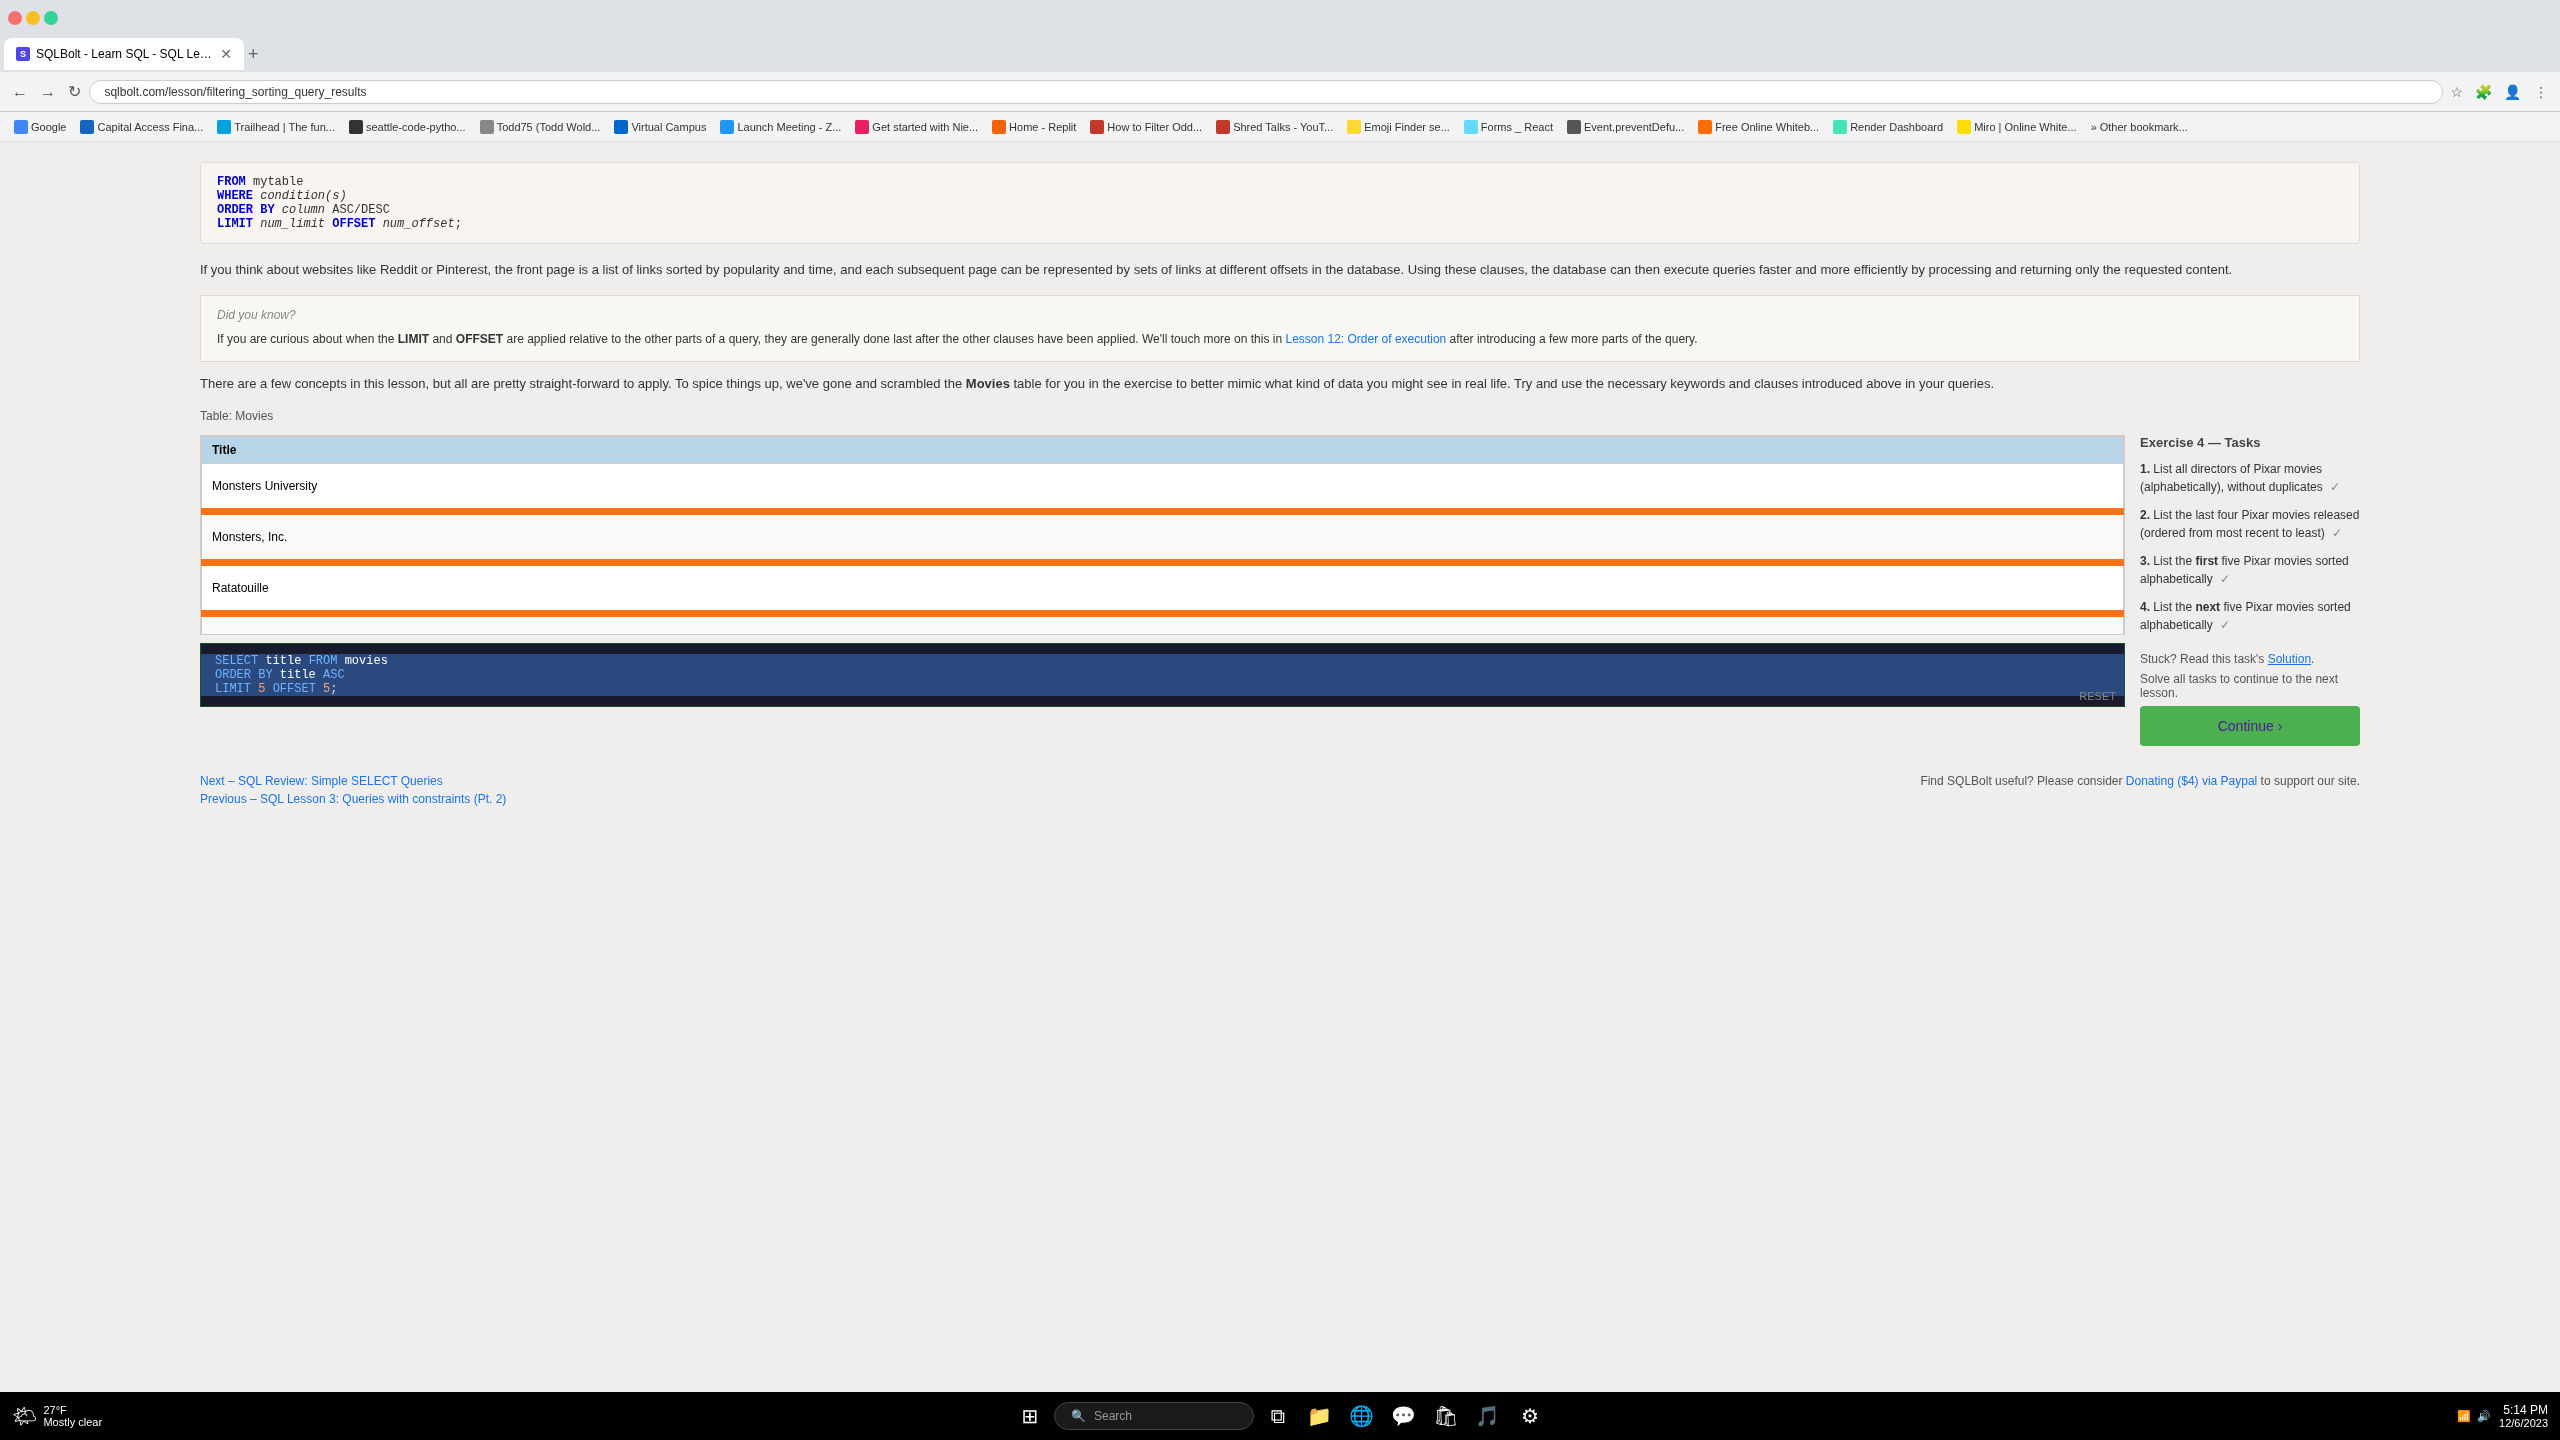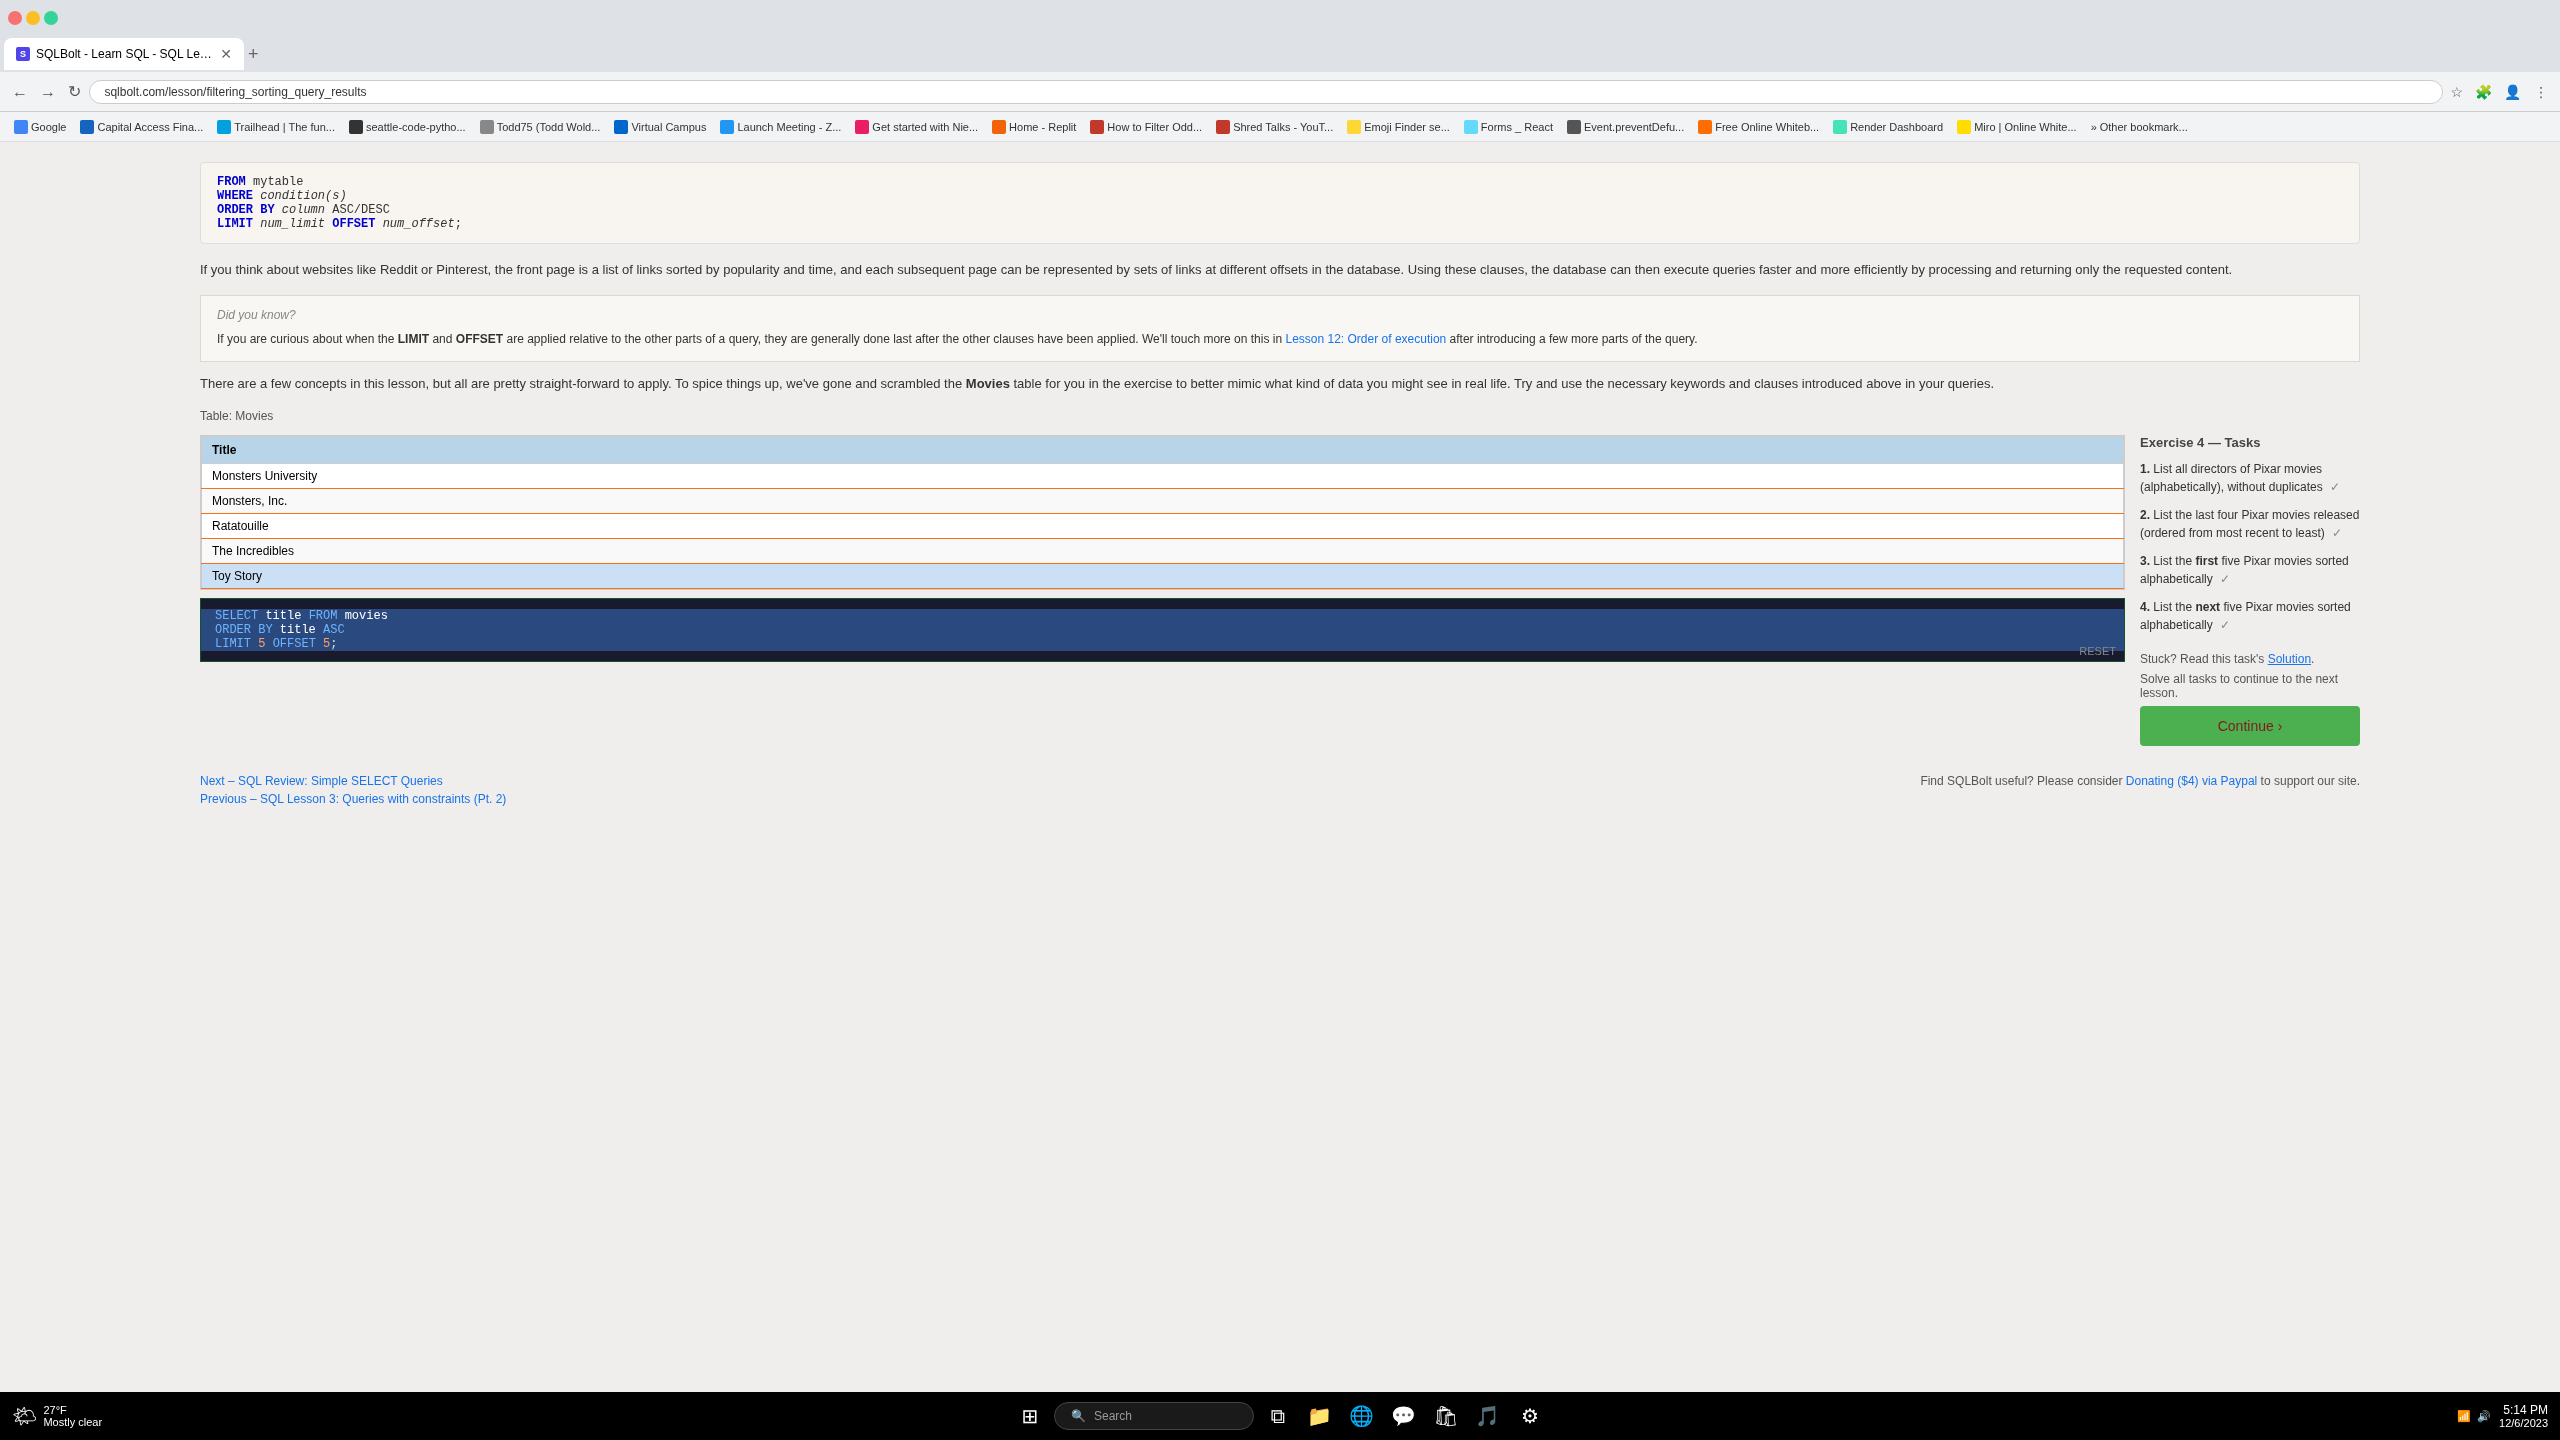--- a/index.html
+++ b/index.html
@@ -154,23 +154,23 @@
     }
     .movies-table th {
       background: #b8d4e8;
       padding: 6px 10px;
       text-align: left;
       font-size: 12px;
       font-weight: bold;
       border-bottom: 1px solid #ccc;
     }
     .movies-table td {
-      padding: 5px 10px;
-      font-size: 12px;
-      border-bottom: 1px solid #f97316;
+      padding: 15px 10px;
+      font-size: 12px;
+      border-bottom: 7px solid #f97316;
     }
     .movies-table tr:nth-child(odd) td { background: #fff; }
     .movies-table tr:nth-child(even) td { background: #f9f9f9; }
     .movies-table tr.highlighted td { background: #cce0f5; }
 
     .tasks-panel {
       width: 220px;
       flex-shrink: 0;
     }
     .tasks-title { font-size: 13px; font-weight: bold; color: #444; margin-bottom: 10px; }
@@ -211,21 +211,21 @@
 
     .continue-section {
       background: #f0eeec;
       padding: 8px 0;
     }
     .stuck-text { font-size: 12px; color: #555; margin-bottom: 6px; }
     .stuck-text a { color: #1a73e8; }
     .continue-btn {
       width: 100%;
       background: #4caf50;
-      color: #7f1d1d;
+      color: #4c1d95;
       border: none;
       padding: 12px;
       font-size: 14px;
       cursor: pointer;
       border-radius: 4px;
     }
 
     .bottom-links { margin-top: 20px; font-size: 12px; }
     .bottom-links a { color: #1a73e8; text-decoration: none; }
     .bottom-links .next { margin-bottom: 4px; }

